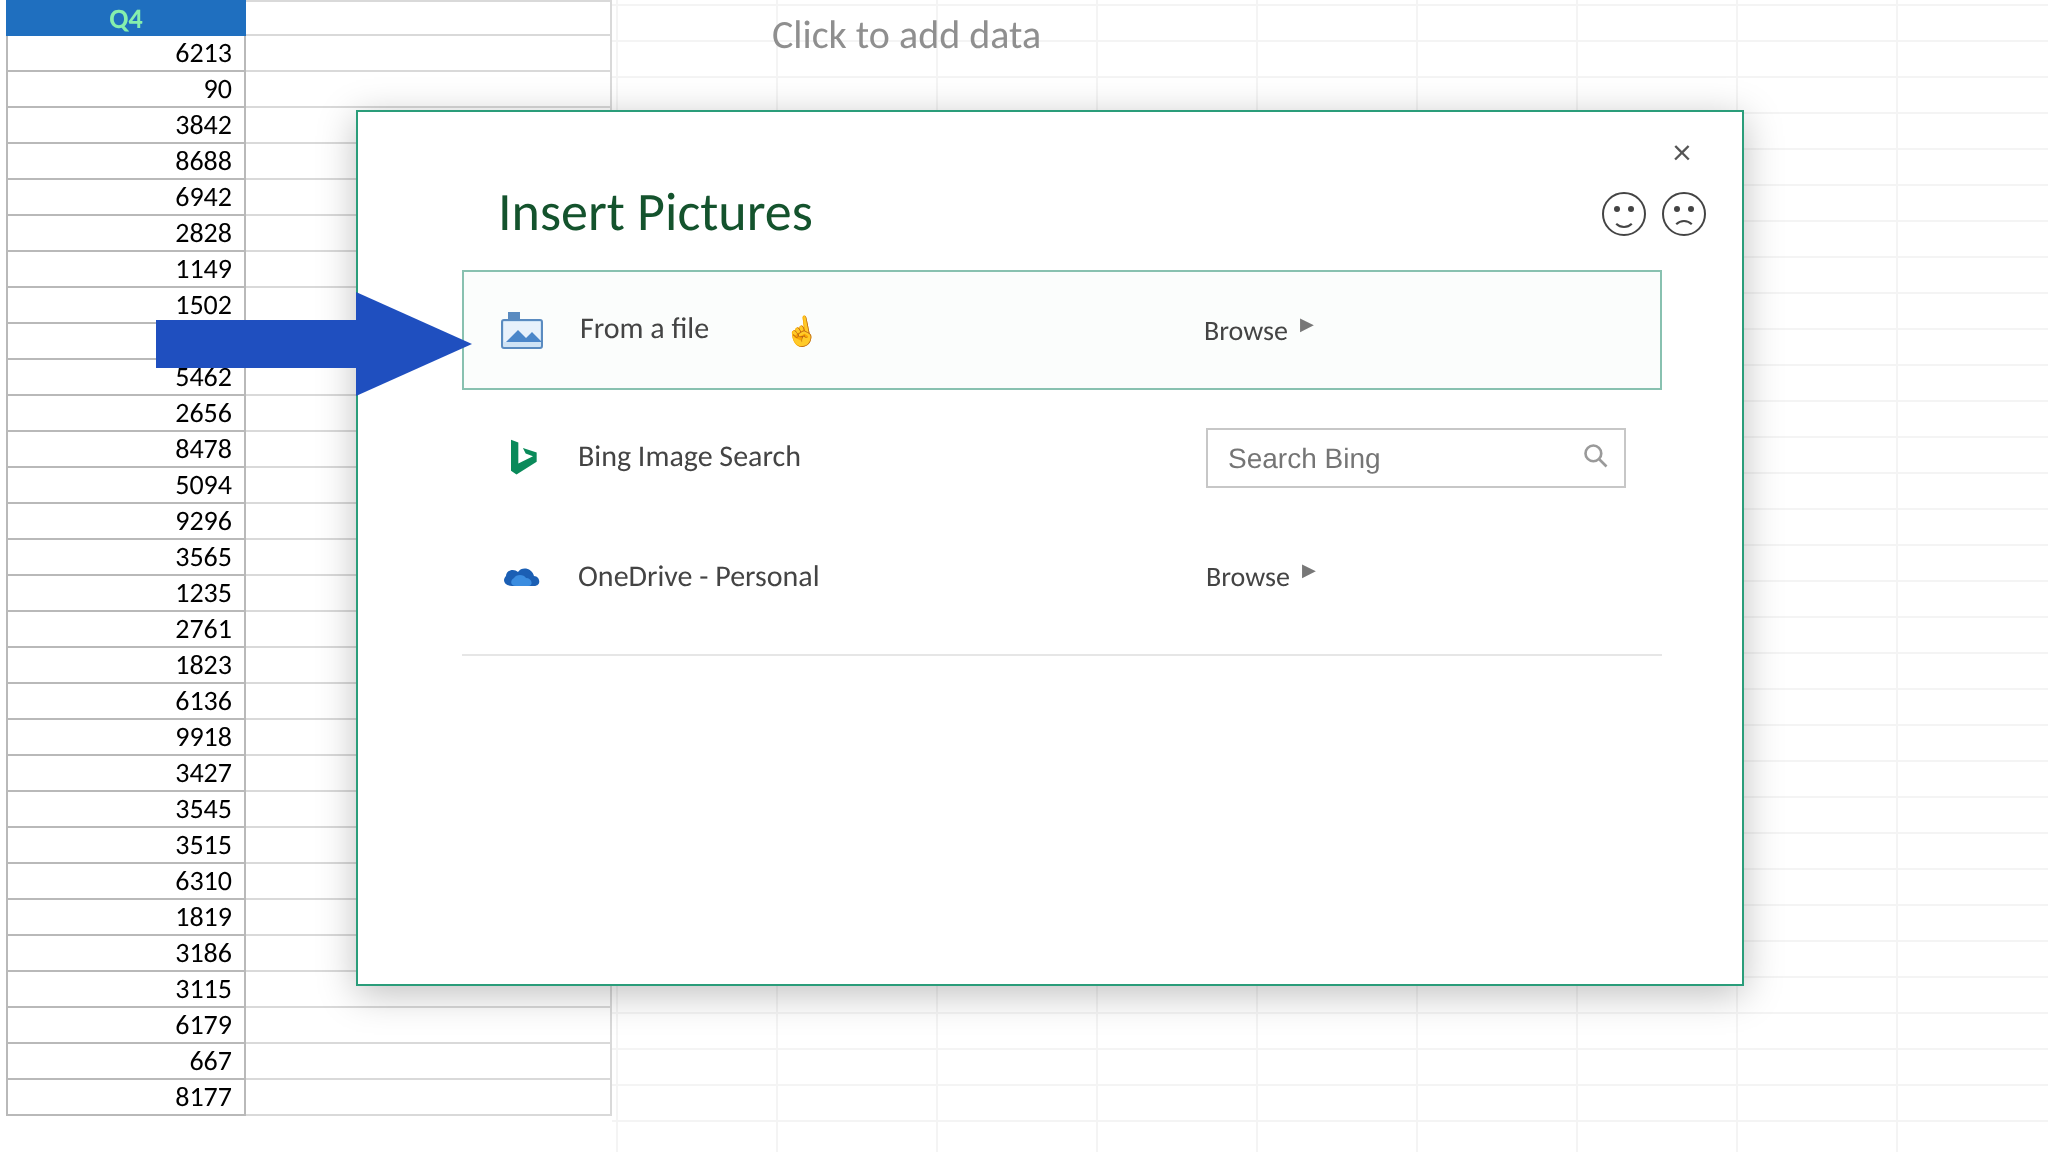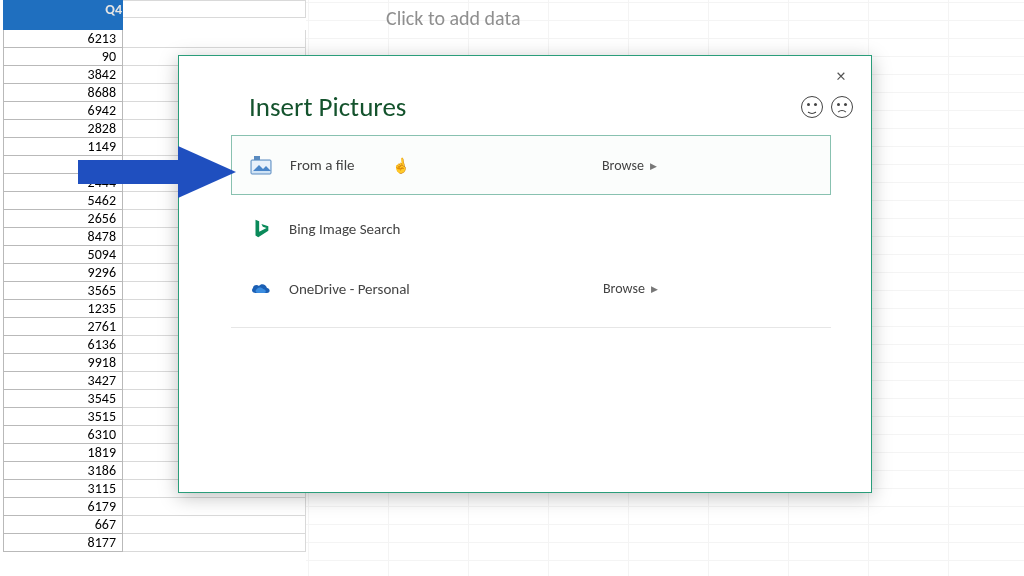--- a/index.html
+++ b/index.html
@@ -22,22 +22,22 @@
 
   
   .sheet { position: absolute; left: 0; top: 0; width: 306px; height: 576px; }
   .rowcell {
     height: 18px; line-height: 18px; font-size: 14px; text-align: right;
     padding-right: 6px; border: 1px solid #b9b9b9; border-top: none;
     width: 120px; background: #fff; color: #000;
   }
   .rowcell.first { border-top: 1px solid #b9b9b9; }
   .colhead {
-    height: 30px; line-height: 18px; font-size: 14px; font-weight: bold;
-    text-align: right; width: 120px; color: #e5e5e5; background: #1f6fbf;
+    height: 18px; line-height: 18px; font-size: 14px; font-weight: bold;
+    text-align: center; width: 120px; color: #86efac; background: #1f6fbf;
     border: 1px solid #1f6fbf;
   }
   .rowcell.gutter { width: 183px; border-left: none; border-color: #d9d9d9; background: #fff; }
   .sheetrow { display: flex; }
   .sheet .rhandle {
     width: 3px; height: 18px; border: none; background: #fff;
   }
 
   
   .arrow {
@@ -72,21 +72,21 @@
 
   .source-row {
     display: flex; align-items: center; height: 60px; gap: 16px;
     border-bottom: 1px solid transparent;
   }
   .source-row.selected {
     border: 1px solid #88c1b0; background: #fbfdfc; margin: 6px -18px 4px -18px; padding: 16px 18px;
   }
   .src-icon { width: 24px; height: 22px; flex: 0 0 24px; display: flex; align-items: center; justify-content: center; }
   .src-label { flex: 1; font-size: 15px; color: #444; }
-  .src-action { width: 210px; font-size: 14px; color: #555; display: flex; align-items: center; }
+  .src-action { width: 210px; font-size: 14px; color: #555; display: flex; }
   .browse-link { color: #444; cursor: pointer; }
   .chevron { margin-left: 6px; font-size: 9px; color: #777; }
   .search-box {
     width: 210px; height: 30px; border: 1px solid #c7c7c7; background: #fff;
     padding: 0 28px 0 10px; font-size: 14px; color: #555; position: relative;
   }
   .search-wrap { position: relative; width: 210px; }
   .search-wrap .mag {
     position: absolute; right: 8px; top: 7px; width: 14px; height: 14px; color: #9a9a9a;
   }
@@ -187,20 +187,25 @@
         <div class="rowcell gutter"></div>
       </div>
       <div class="sheetrow">
         <div class="rhandle"></div>
         <div class="rowcell">1235</div>
         <div class="rowcell gutter"></div>
       </div>
       <div class="sheetrow">
         <div class="rhandle"></div>
         <div class="rowcell">2761</div>
+        <div class="rowcell gutter"></div>
+      </div>
+      <div class="sheetrow">
+        <div class="rhandle"></div>
+        <div class="rowcell">1823</div>
         <div class="rowcell gutter"></div>
       </div>
       <div class="sheetrow">
         <div class="rhandle"></div>
         <div class="rowcell">6136</div>
         <div class="rowcell gutter"></div>
       </div>
       <div class="sheetrow">
         <div class="rhandle"></div>
         <div class="rowcell">9918</div>
@@ -283,20 +288,29 @@
     </div>
   </div>
 
   <div class="source-row">
     <div class="src-icon">
       <svg viewBox="0 0 24 24" width="22" height="22">
         <path d="M6 2 L10 3.5 L10 15 L18 11 L14 9.5 L12.5 6.5 L20 9 L20 14 L9 21 L6 19 Z" fill="#0a8a5a"></path>
       </svg>
     </div>
     <div class="src-label">Bing Image Search</div>
+    <div class="src-action">
+      <div class="search-wrap">
+        <input class="search-box" placeholder="Search Bing" style="">
+        <svg class="mag" viewBox="0 0 16 16">
+            <circle cx="6.5" cy="6.5" r="4.5" fill="none" stroke="#9a9a9a" stroke-width="1.5"></circle>
+            <line x1="10" y1="10" x2="14" y2="14" stroke="#9a9a9a" stroke-width="1.5"></line>
+          </svg>
+      </div>
+    </div>
   </div>
 
   <div class="source-row">
     <div class="src-icon">
       <svg viewBox="0 0 24 16" width="24" height="16">
         <path d="M7 12 C3 12 2 9 4 7 C4 4 8 3 10 5 C12 2 17 3 18 7 C21 7 22 12 18 12 Z" fill="#1b5fb4"></path>
         <path d="M9 12 C6 12 6 9 8 8 C9 6 13 6 14 8 C17 8 18 12 15 12 Z" fill="#3b8de0"></path>
       </svg>
     </div>
     <div class="src-label">OneDrive - Personal</div>

